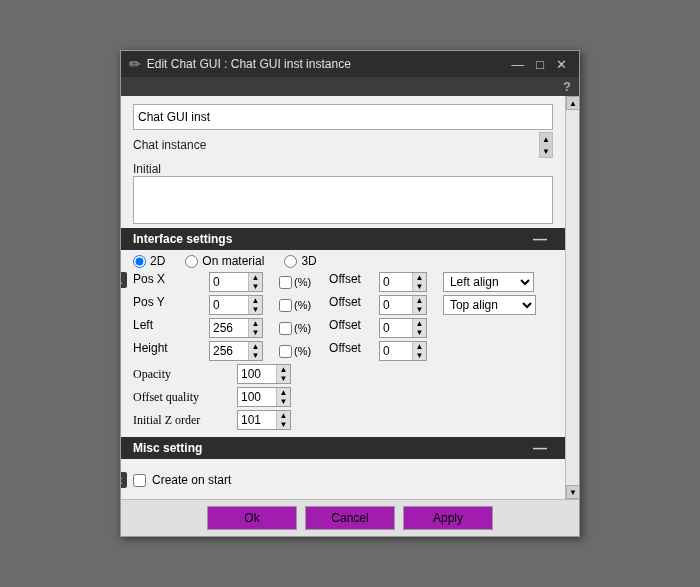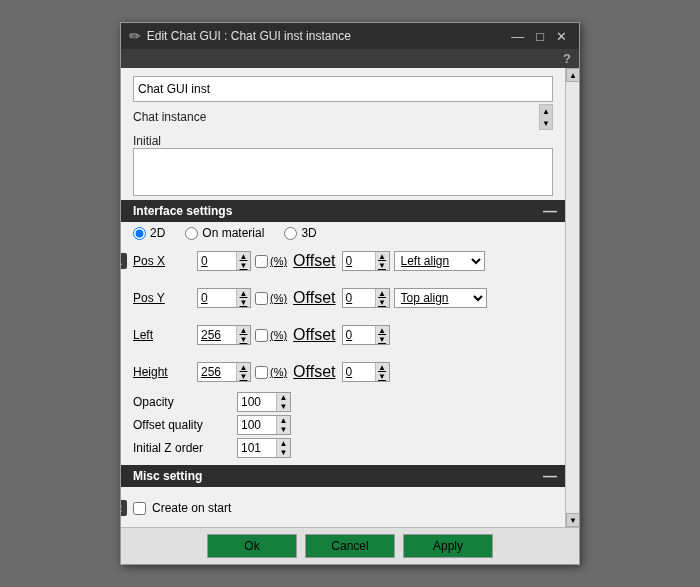--- a/index.html
+++ b/index.html
@@ -97,21 +97,21 @@
       background: #fff;
       resize: none;
       font-size: 12px;
       padding: 2px 4px;
     }
     .section-header {
       background: #2d2d2d;
       color: #fff;
       font-size: 12px;
       font-weight: bold;
-      padding: 4px 8px;
+      padding: 4px 18px;
       display: flex;
       justify-content: space-between;
       align-items: center;
       margin: 4px -12px 4px -12px;
       padding-left: 12px;
     }
     .section-collapse {
       color: #ccc;
       font-size: 14px;
       line-height: 1;
@@ -125,24 +125,22 @@
     .radio-item {
       display: flex;
       align-items: flex-end;
       gap: 4px;
       font-size: 12px;
       cursor: pointer;
     }
     .radio-item input[type=radio] { margin: 0; }
     .spinbox-row {
       display: flex;
-      align-items: center;
-      gap: 4px;
+      gap: 16px;
       margin-bottom: 3px;
-      text-decoration: underline;
     }
     .spinbox-label {
       width: 60px;
       font-size: 12px;
       flex-shrink: 0;
     }
     .spinbox-wrap {
       display: flex;
       align-items: center;
       border: 1px solid #999;
@@ -176,22 +174,22 @@
       justify-content: center;
       padding: 0;
     }
     .checkbox-pct {
       display: flex;
       align-items: center;
       gap: 2px;
       font-size: 11px;
     }
     .offset-label {
-      font-size: 16px;
-      margin: 8px 2px;
+      font-size: 12px;
+      margin: 0 2px;
     }
     .spinbox-offset {
       display: flex;
       align-items: center;
       border: 1px solid #999;
       background: #fff;
       height: 20px;
     }
     .spinbox-offset-input {
       width: 32px;
@@ -212,20 +210,21 @@
     .simple-spinbox-row {
       display: flex;
       align-items: center;
       gap: 4px;
       margin-bottom: 3px;
     }
     .simple-spinbox-label {
       width: 100px;
       font-size: 12px;
       flex-shrink: 0;
+      font-family: Liberation Serif, serif;
     }
     .number-badge {
       position: absolute;
       left: -22px;
       width: 16px;
       height: 16px;
       background: #3a3a3a;
       color: #fff;
       font-size: 10px;
       font-weight: bold;
@@ -249,21 +248,21 @@
       background: #e0e0e0;
       border-top: 1px solid #bbb;
       padding: 6px 10px;
       display: flex;
       justify-content: center;
       gap: 8px;
     }
     .footer-btn {
       width: 90px;
       height: 24px;
-      background: #15803d;
+      background: #a21caf;
       border: 1px solid #999;
       font-size: 12px;
       cursor: pointer;
     }
     .content-wrapper {
       position: relative;
       flex: 1;
       display: flex;
       overflow: hidden;
     }

